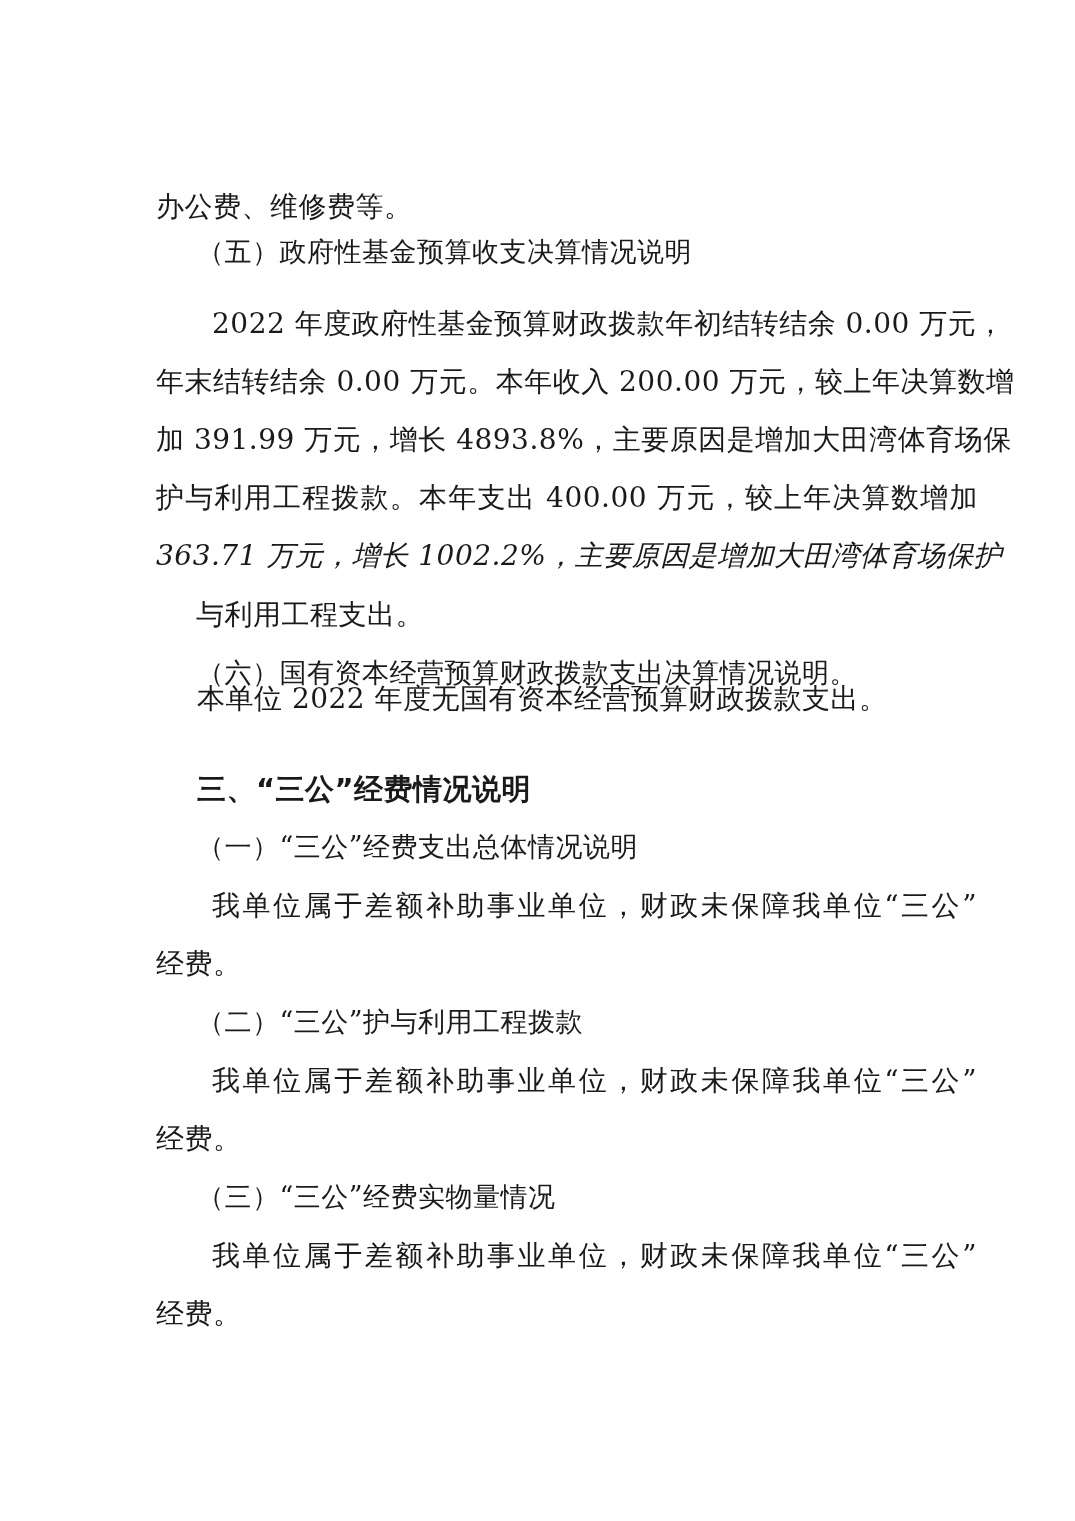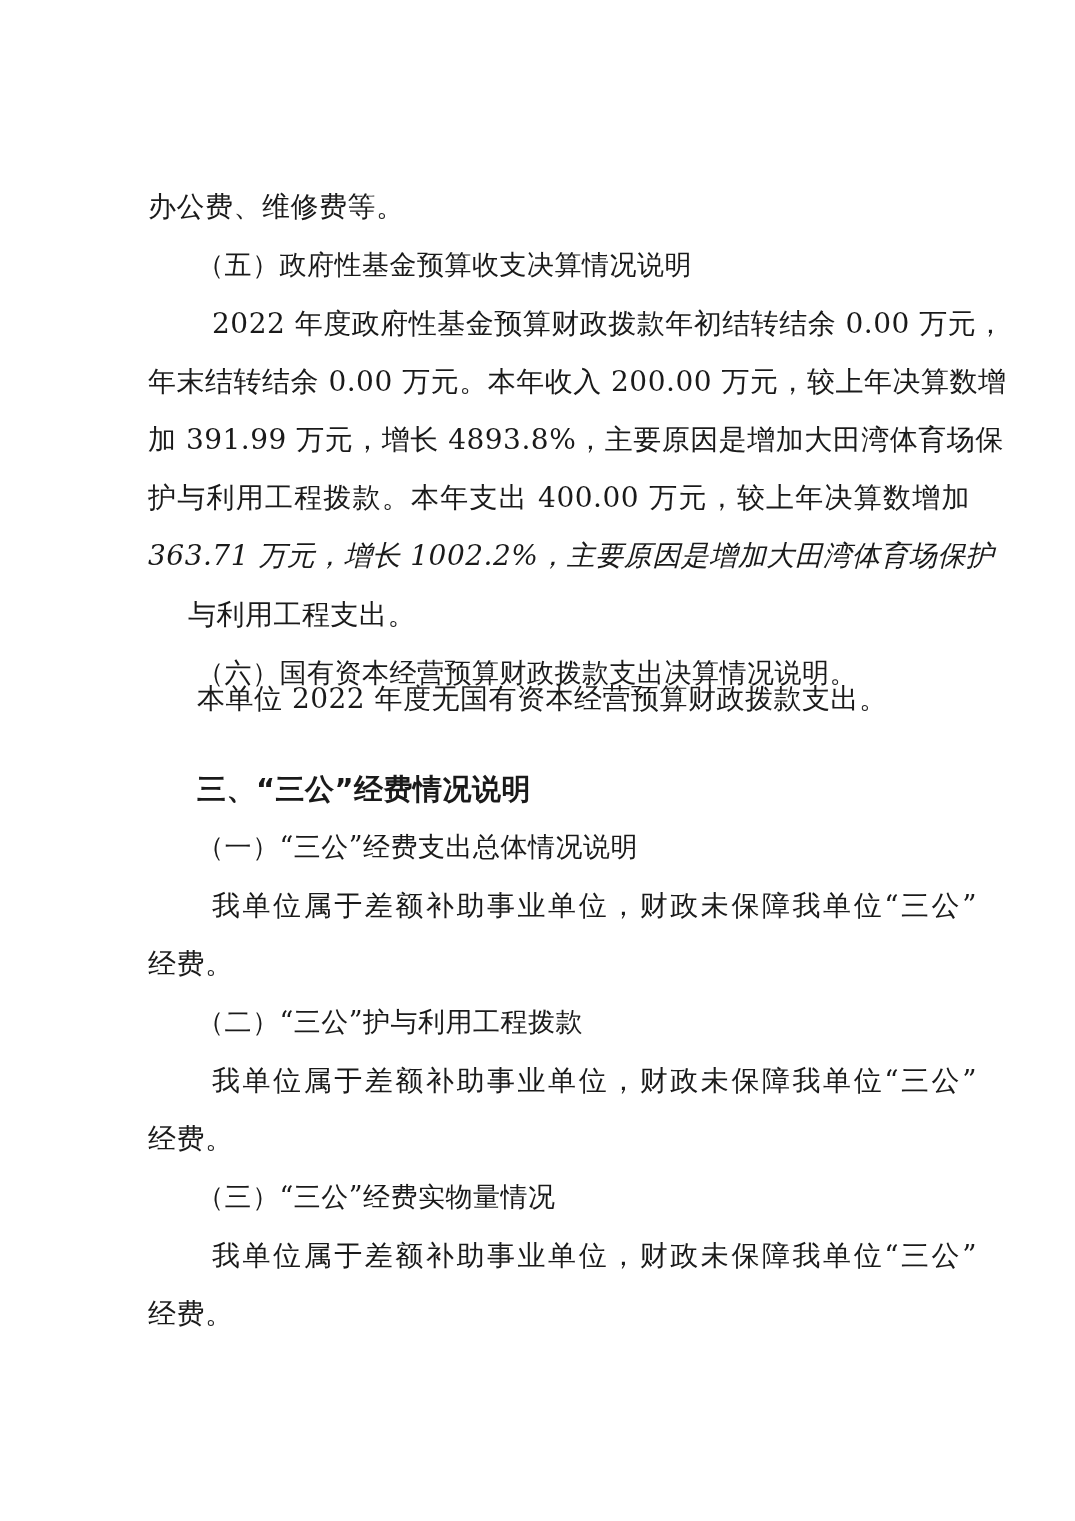--- a/index.html
+++ b/index.html
@@ -16,21 +16,21 @@
       color: #1a1a1a;
     }
     .page {
       position: absolute;
       left: 140px;
       top: 178px;
       width: 822px;
     }
     .line {
       position: absolute;
-      left: 8px;
+      left: 16px;
       height: 58px;
       line-height: 58px;
       font-size: 28px;
       white-space: nowrap;
       letter-spacing: 0.5px;
     }
     .justify {
       width: 822px;
       text-align: justify;
       text-align-last: justify;
@@ -46,21 +46,21 @@
       font-family: "DejaVu Serif", "Liberation Serif", serif;
       font-size: 27px;
     }
   </style>
 </head>
 <body>
 
 <div class="page">
   <div class="line" style="top:0px;">办公费、维修费等。</div>
 
-  <div class="line indent subheading" style="top:58px;">（五）政府性基金预算收支决算情况说明</div>
+  <div class="line indent subheading" style="top:45px;">（五）政府性基金预算收支决算情况说明</div>
 
   <div class="line indent justify" style="top:117px;">2022 年度政府性基金预算财政拨款年初结转结余 0.00 万元，</div>
   <div class="line justify" style="top:175px;">年末结转结余 0.00 万元。本年收入 200.00 万元，较上年决算数增</div>
   <div class="line justify" style="top:233px;">加 391.99 万元，增长 4893.8%，主要原因是增加大田湾体育场保</div>
   <div class="line justify" style="top:291px;">护与利用工程拨款。本年支出 400.00 万元，较上年决算数增加</div>
   <div class="line justify" style="top:349px;font-style:italic;">363.71 万元，增长 1002.2%，主要原因是增加大田湾体育场保护</div>
   <div class="line" style="top:408px;margin-left:40px;">与利用工程支出。</div>
 
   <div class="line indent subheading" style="top:466px;">（六）国有资本经营预算财政拨款支出决算情况说明。</div>
   <div class="line indent" style="top:492px;">本单位 2022 年度无国有资本经营预算财政拨款支出。</div>

